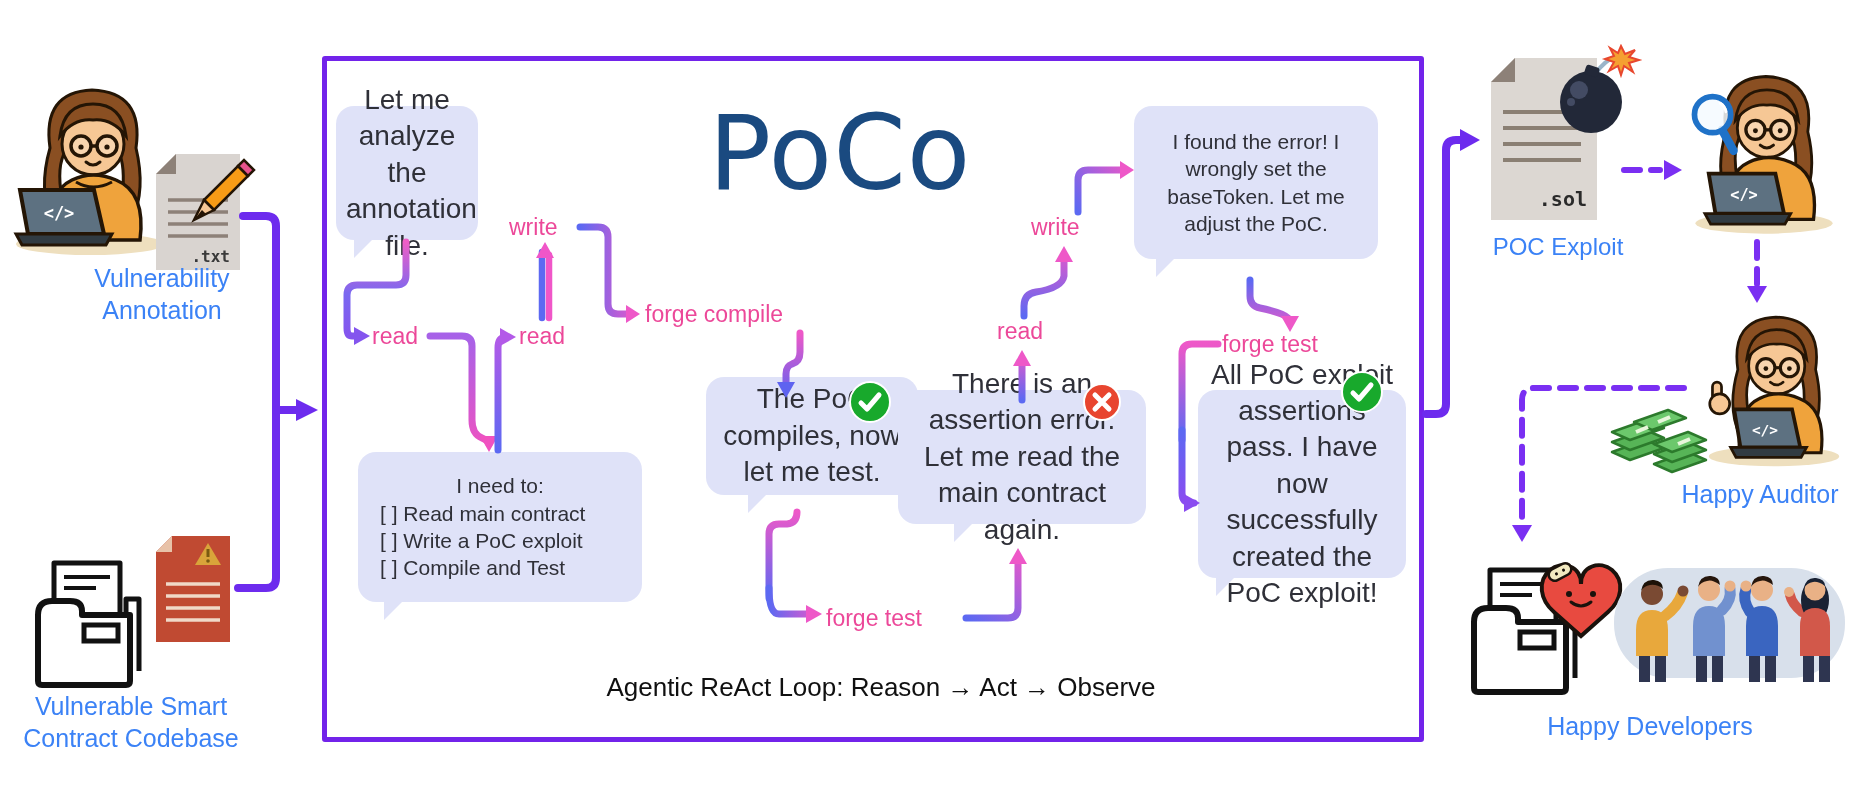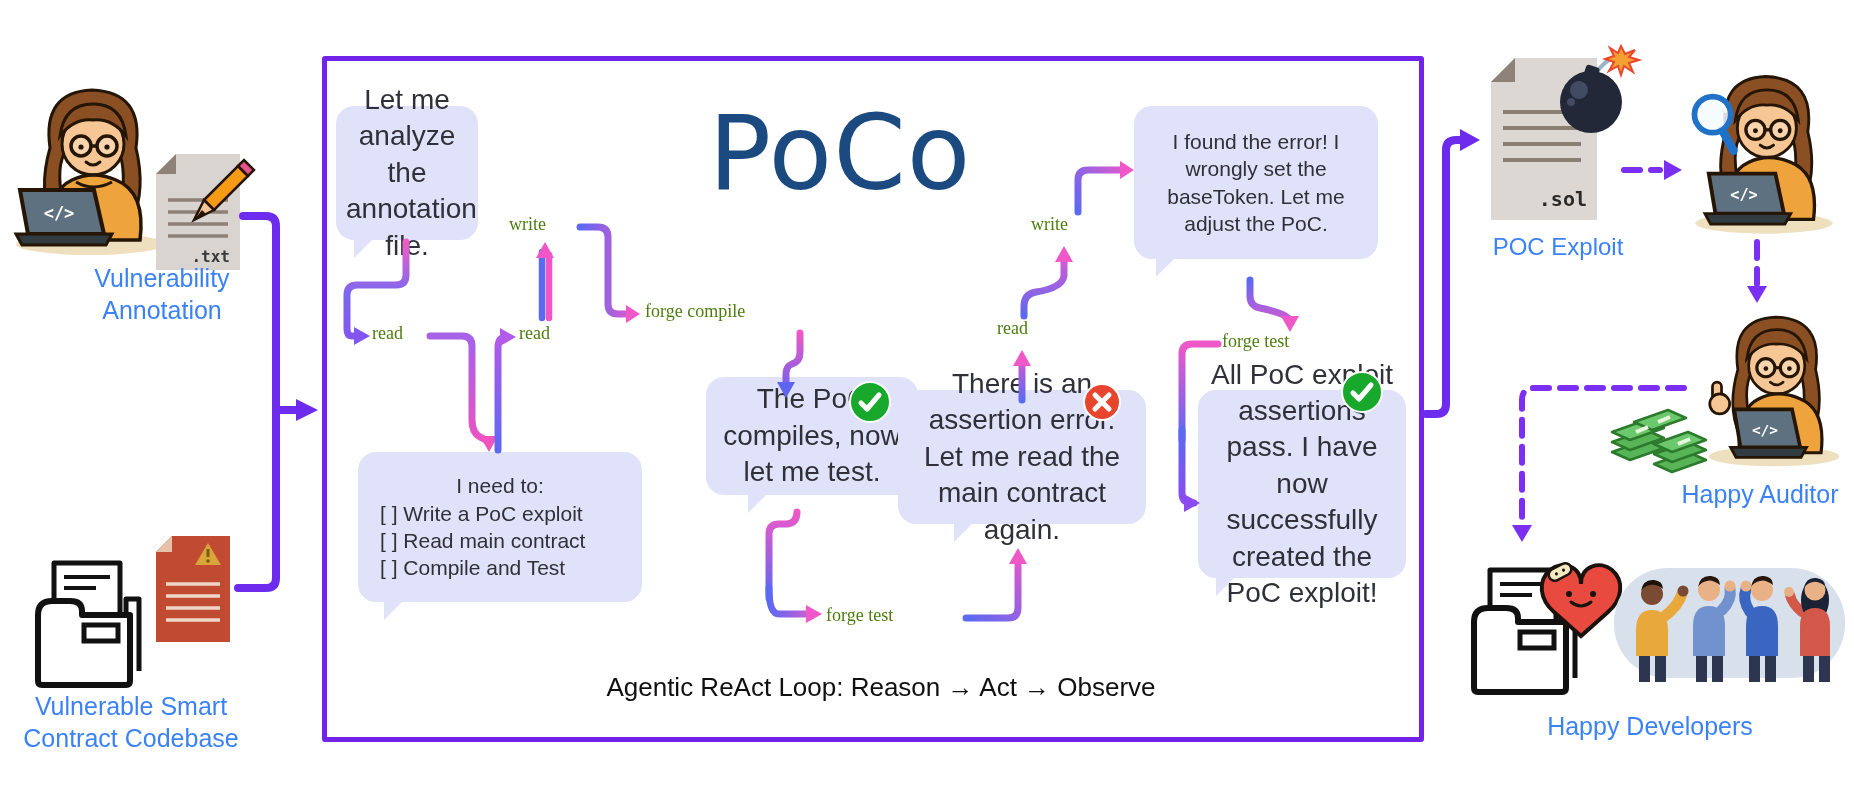--- a/index.html
+++ b/index.html
@@ -11,21 +11,21 @@
             border-radius:3px;background:#fff;z-index:1}
   .big-title{left:620px;top:92px;width:440px;text-align:center;z-index:2;
              font-family:"DejaVu Sans",sans-serif;font-size:104px;font-weight:400;letter-spacing:1px;
              color:var(--title-navy,#1a4a80)}
   .bubble{position:absolute;background:var(--bubble-bg,#dfe2f8);border-radius:18px;color:#2f3038;
           font-size:28px;line-height:1.3;text-align:center;padding:12px 10px;z-index:4;
           display:flex;flex-direction:column;justify-content:center}
   .bubble .tail{position:absolute;bottom:-18px;width:0;height:0;
                 border-top:20px solid var(--bubble-bg,#dfe2f8);border-right:20px solid transparent}
   .todo-line{text-align:left;padding-left:12px}
-  .action{position:absolute;font-family:Liberation Serif, serif;font-size:18px;color:#4d7c0f;
+  .action{position:absolute;font-family:Liberation Sans, sans-serif;font-size:23px;color:#ec4899;
           z-index:6;white-space:nowrap}
   .caption{left:330px;top:672px;width:1102px;text-align:center;font-size:26px;color:#101010;z-index:2}
   .side-label{position:absolute;text-align:center;font-size:25px;color:#3b82f6;line-height:1.28;z-index:2}
   .overlay{left:0;top:0;z-index:5;pointer-events:none}
   .badge{position:absolute;z-index:6}
   svg.illus{position:absolute;z-index:2}
 </style>
 </head>
 <body>
 
@@ -106,22 +106,22 @@
   <div class="abs big-title">PoCo</div>
   <div class="abs caption">Agentic ReAct Loop: Reason → Act → Observe</div>
 
   <div class="bubble" style="left:336px;top:106px;width:142px;height:134px">
     <span>Let me analyze the annotation file.</span>
       <div class="tail" style="left:18px"></div>
   </div>
 
   <div class="bubble" style="left:358px;top:452px;width:284px;height:150px;font-size:21px">
     <div>I need to:</div>
+    <div class="todo-line">[ ] Read main contract</div>
     <div class="todo-line">[ ] Write  a PoC exploit</div>
-    <div class="todo-line">[ ] Read main contract</div>
     <div class="todo-line">[ ] Compile and Test</div>
     <div class="tail" style="left:26px"></div>
   </div>
 
   <div class="bubble" style="left:706px;top:377px;width:212px;height:118px">
     <span>The PoC compiles, now let me test.</span>
       <div class="tail" style="left:42px"></div>
   </div>
 
   <div class="bubble" style="left:898px;top:390px;width:248px;height:134px">

